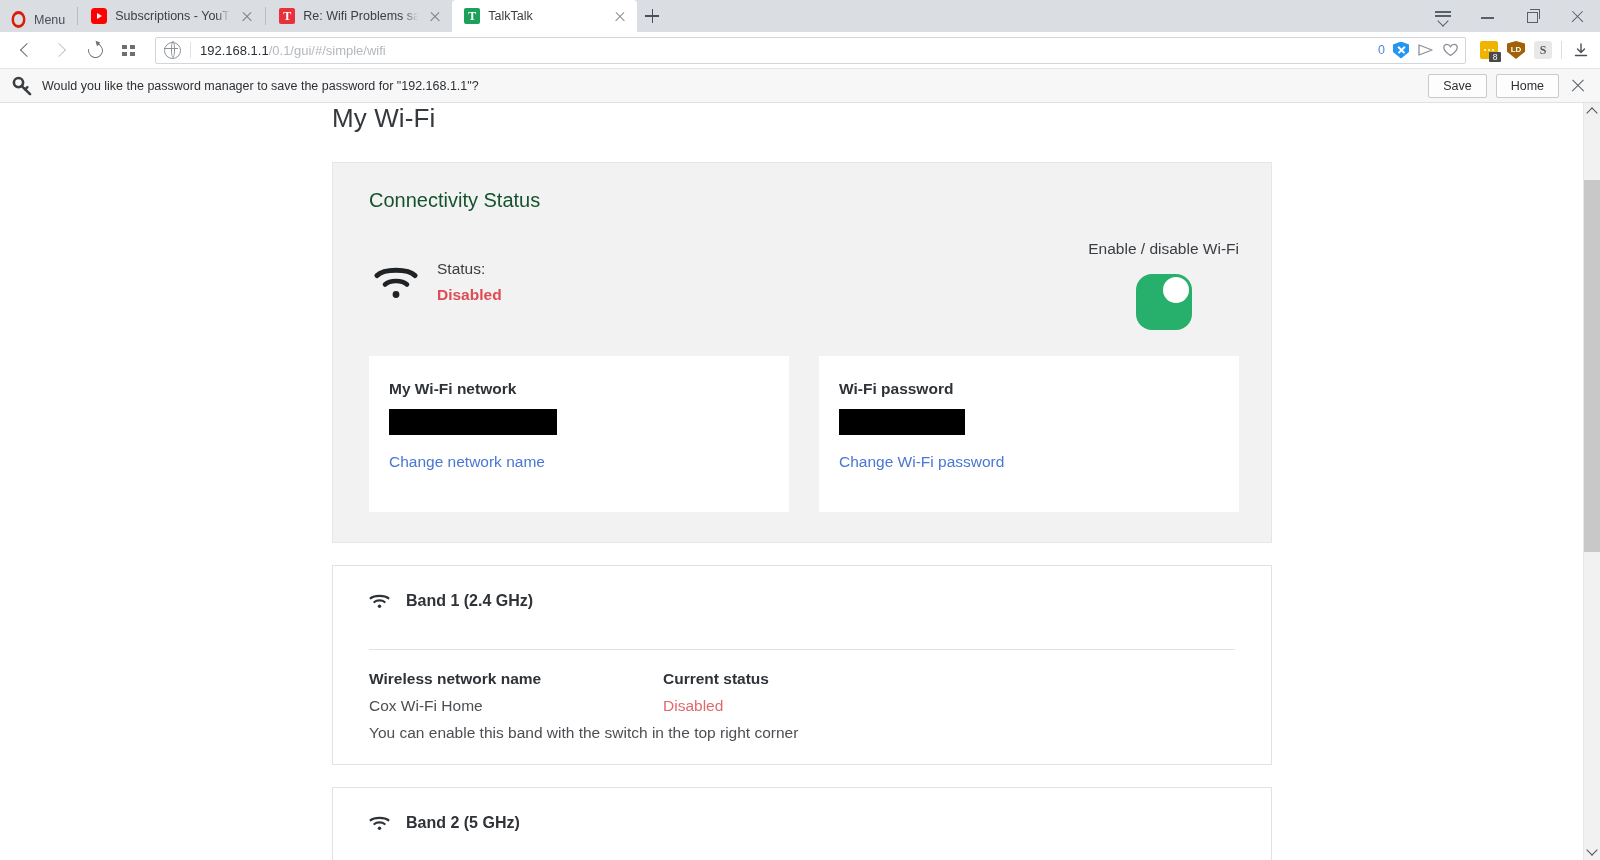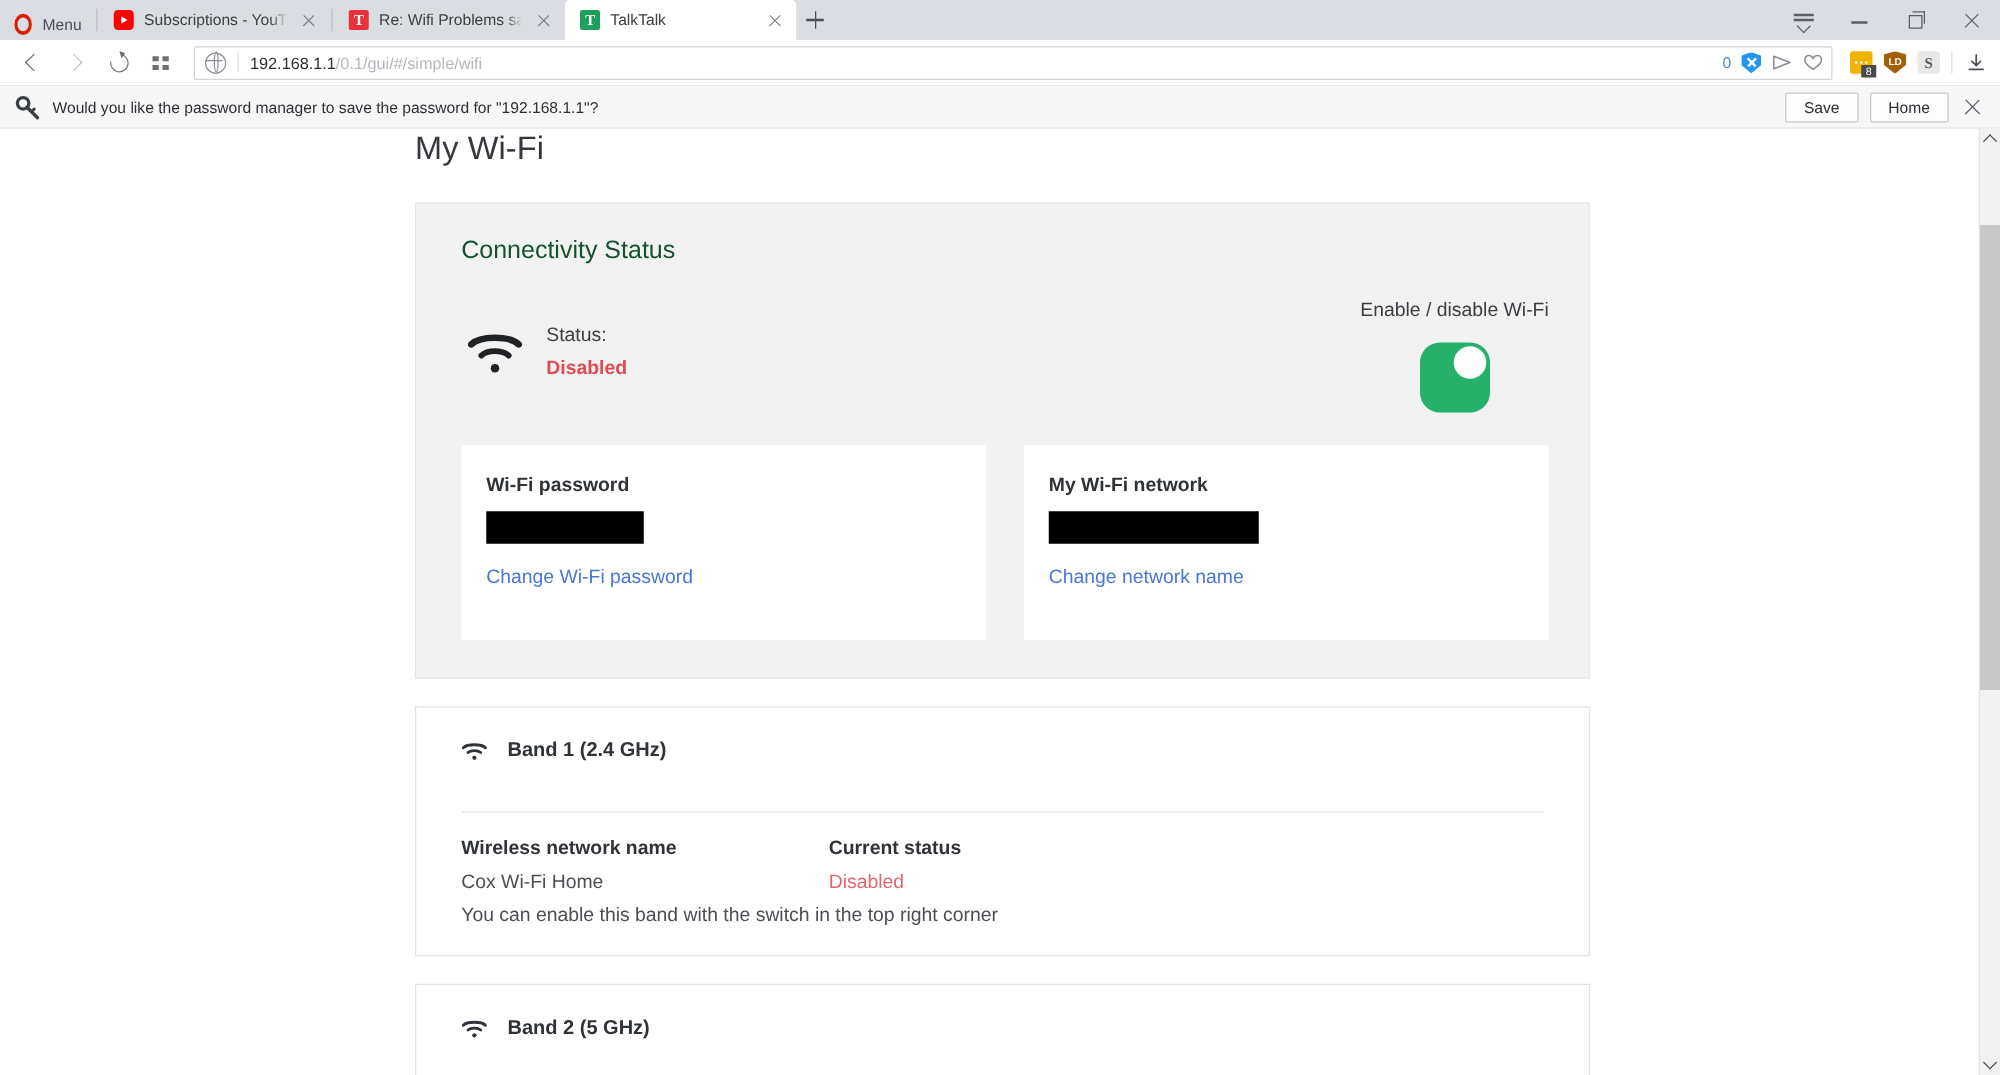--- a/index.html
+++ b/index.html
@@ -575,28 +575,28 @@
             <span class="toggle-wrap">
               <span class="toggle-label">Enable / disable Wi-Fi</span>
               <span class="toggle">
                 <span class="knob"></span>
               </span>
             </span>
           </div>
 
           <div class="cards">
             <div class="card">
+              <div class="card-title">My Wi-Fi network</div>
+              <div class="redact wide"></div>
+              <a class="card-link">Change network name</a>
+            </div>
+            <div class="card">
               <div class="card-title">Wi-Fi password</div>
               <div class="redact narrow"></div>
               <a class="card-link">Change Wi-Fi password</a>
-            </div>
-            <div class="card">
-              <div class="card-title">My Wi-Fi network</div>
-              <div class="redact wide"></div>
-              <a class="card-link">Change network name</a>
             </div>
           </div>
         </div>
 
 
         <div class="band-card">
           <div class="band-head">
             <span class="wifi-sm">
               <svg width="21" height="16" viewBox="0 0 21 16">
                 <path d="M1.7 5.2 C5 2.1 16 2.1 19.3 5.2" fill="none" stroke="#2f3337" stroke-width="2.4" stroke-linecap="round"></path>

